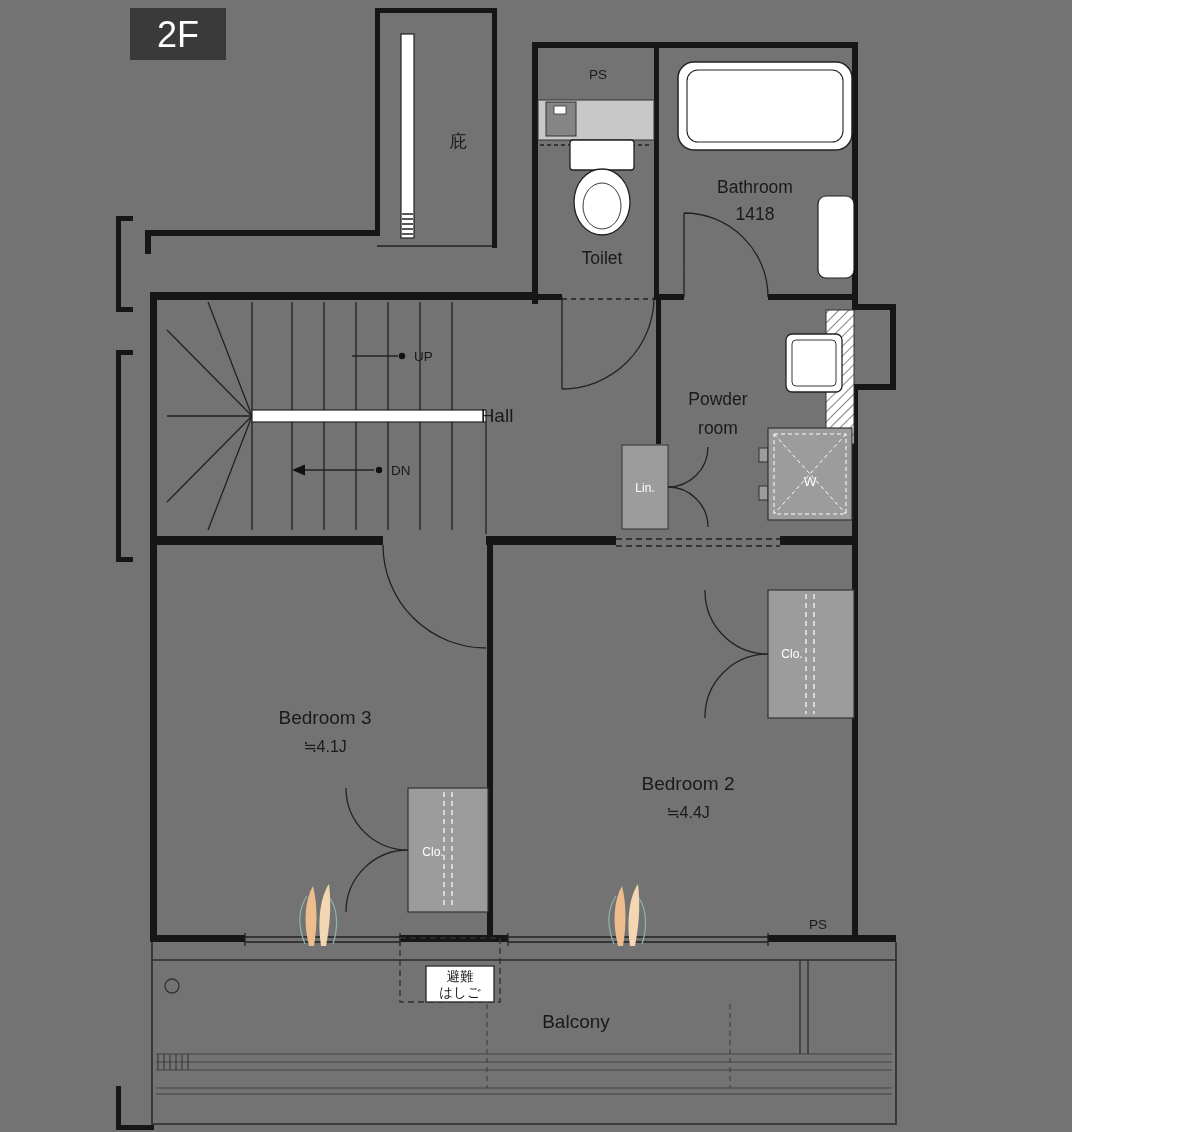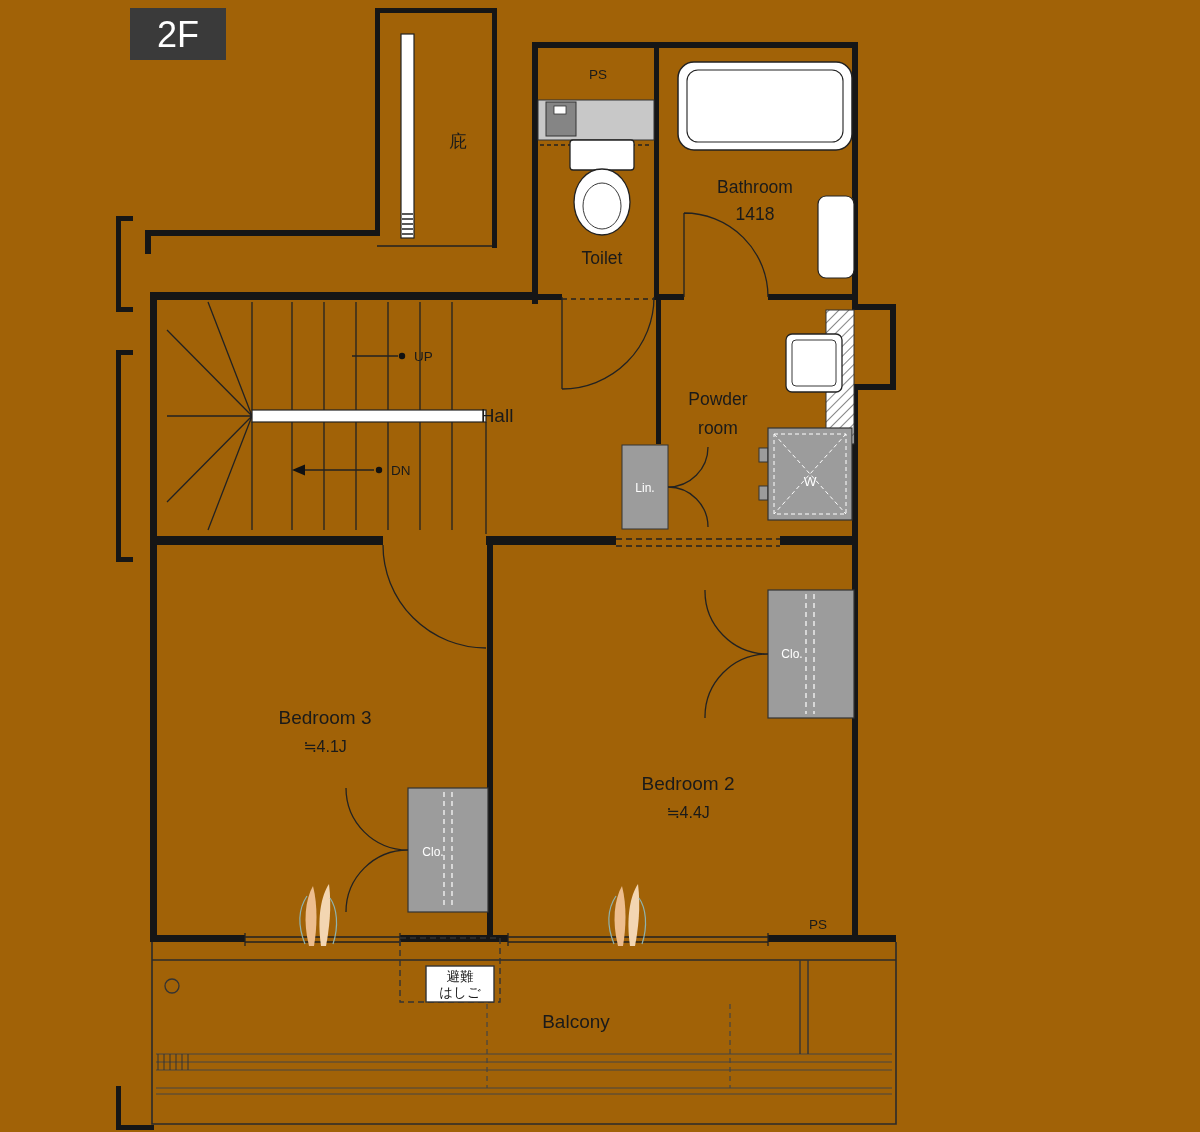--- a/index.html
+++ b/index.html
@@ -1,16 +1,16 @@
 <!DOCTYPE html>
 <html><head>
 <meta charset="utf-8">
 <style>
   html,body{margin:0;padding:0;background:#ffffff;}
-  .stage{position:relative;width:1200px;height:1132px;background:#a16207;overflow:hidden;}
+  .stage{position:relative;width:1072px;height:1132px;background:#737373;overflow:hidden;}
   svg{display:block;}
   text{font-family:"Liberation Sans","DejaVu Sans",sans-serif;fill:#1a1a1a;}
   .t19{font-size:19px;}
   .t17{font-size:17.5px;}
   .t16{font-size:16px;}
   .t13{font-size:13.5px;}
   .t12{font-size:12px;fill:#ffffff;}
   .t36{font-size:36px;fill:#ffffff;}
   .tw{fill:#ffffff;}
   .ln{stroke:#222222;stroke-width:1.3;fill:none;}

